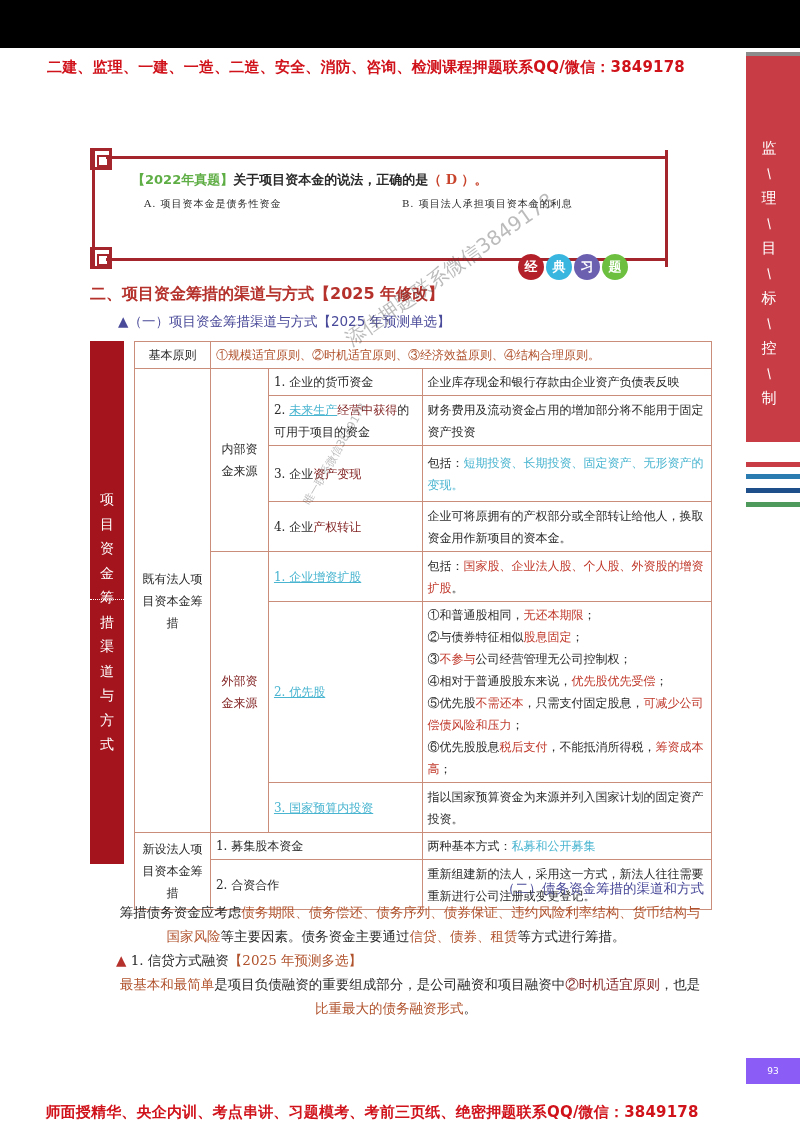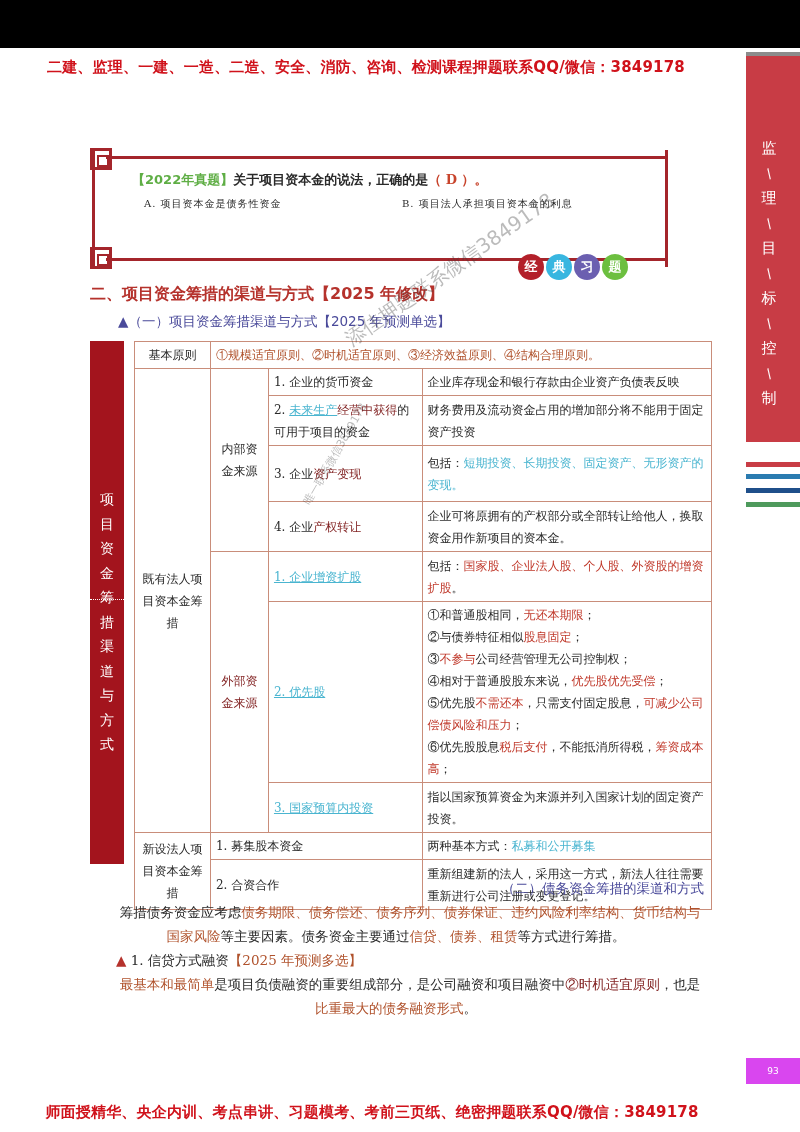--- a/index.html
+++ b/index.html
@@ -14,21 +14,21 @@
     font-family: "DejaVu Sans", "Liberation Sans", sans-serif; font-weight: bold; font-size: 15px; letter-spacing: 0.2px; }
   .promo.top { top: 58px; left: -34px; }
   .promo.bottom { top: 1103px; left: -28px; }
 
   
   .side-tab { position: absolute; left: 746px; top: 52px; width: 54px; height: 390px; background: #c83c45;
     border-top: 4px solid #8c8c8c; }
   .side-tab-text { position: absolute; left: 0; top: 80px; width: 46px; text-align: center; color: #fff;
     font-family: "DejaVu Sans", sans-serif; font-size: 15px; line-height: 25px; }
   .side-stripe { position: absolute; left: 746px; width: 54px; height: 5px; }
-  .page-num { position: absolute; left: 746px; top: 1058px; width: 54px; height: 26px; background: #d946ef; color: #fff;
+  .page-num { position: absolute; left: 746px; top: 1058px; width: 54px; height: 26px; background: #8b5cf6; color: #fff;
     font-family: "DejaVu Sans", sans-serif; font-size: 9px; text-align: center; line-height: 26px; }
 
   
   .ex-frame { position: absolute; left: 92px; top: 150px; width: 576px; height: 117px; }
   .ex-frame .outer { position: absolute; left: 14px; top: 6px; right: 0; bottom: 6px; border-top: 3px solid #a4252b; border-bottom: 3px solid #a4252b; }
   .ex-frame .lside { position: absolute; left: 0; top: 0; width: 26px; height: 117px; border-left: 3px solid #a4252b; }
   .ex-frame .rside { position: absolute; right: 0; top: 0; width: 10px; height: 117px; border-right: 3px solid #a4252b; }
   .knot { position: absolute; width: 22px; height: 22px; border: 3px solid #a4252b; }
   .knot::after { content: ""; position: absolute; left: 4px; top: 4px; width: 8px; height: 8px; border: 2px solid #a4252b; }
   .ex-content { position: absolute; left: 40px; top: 20px; width: 520px; }

